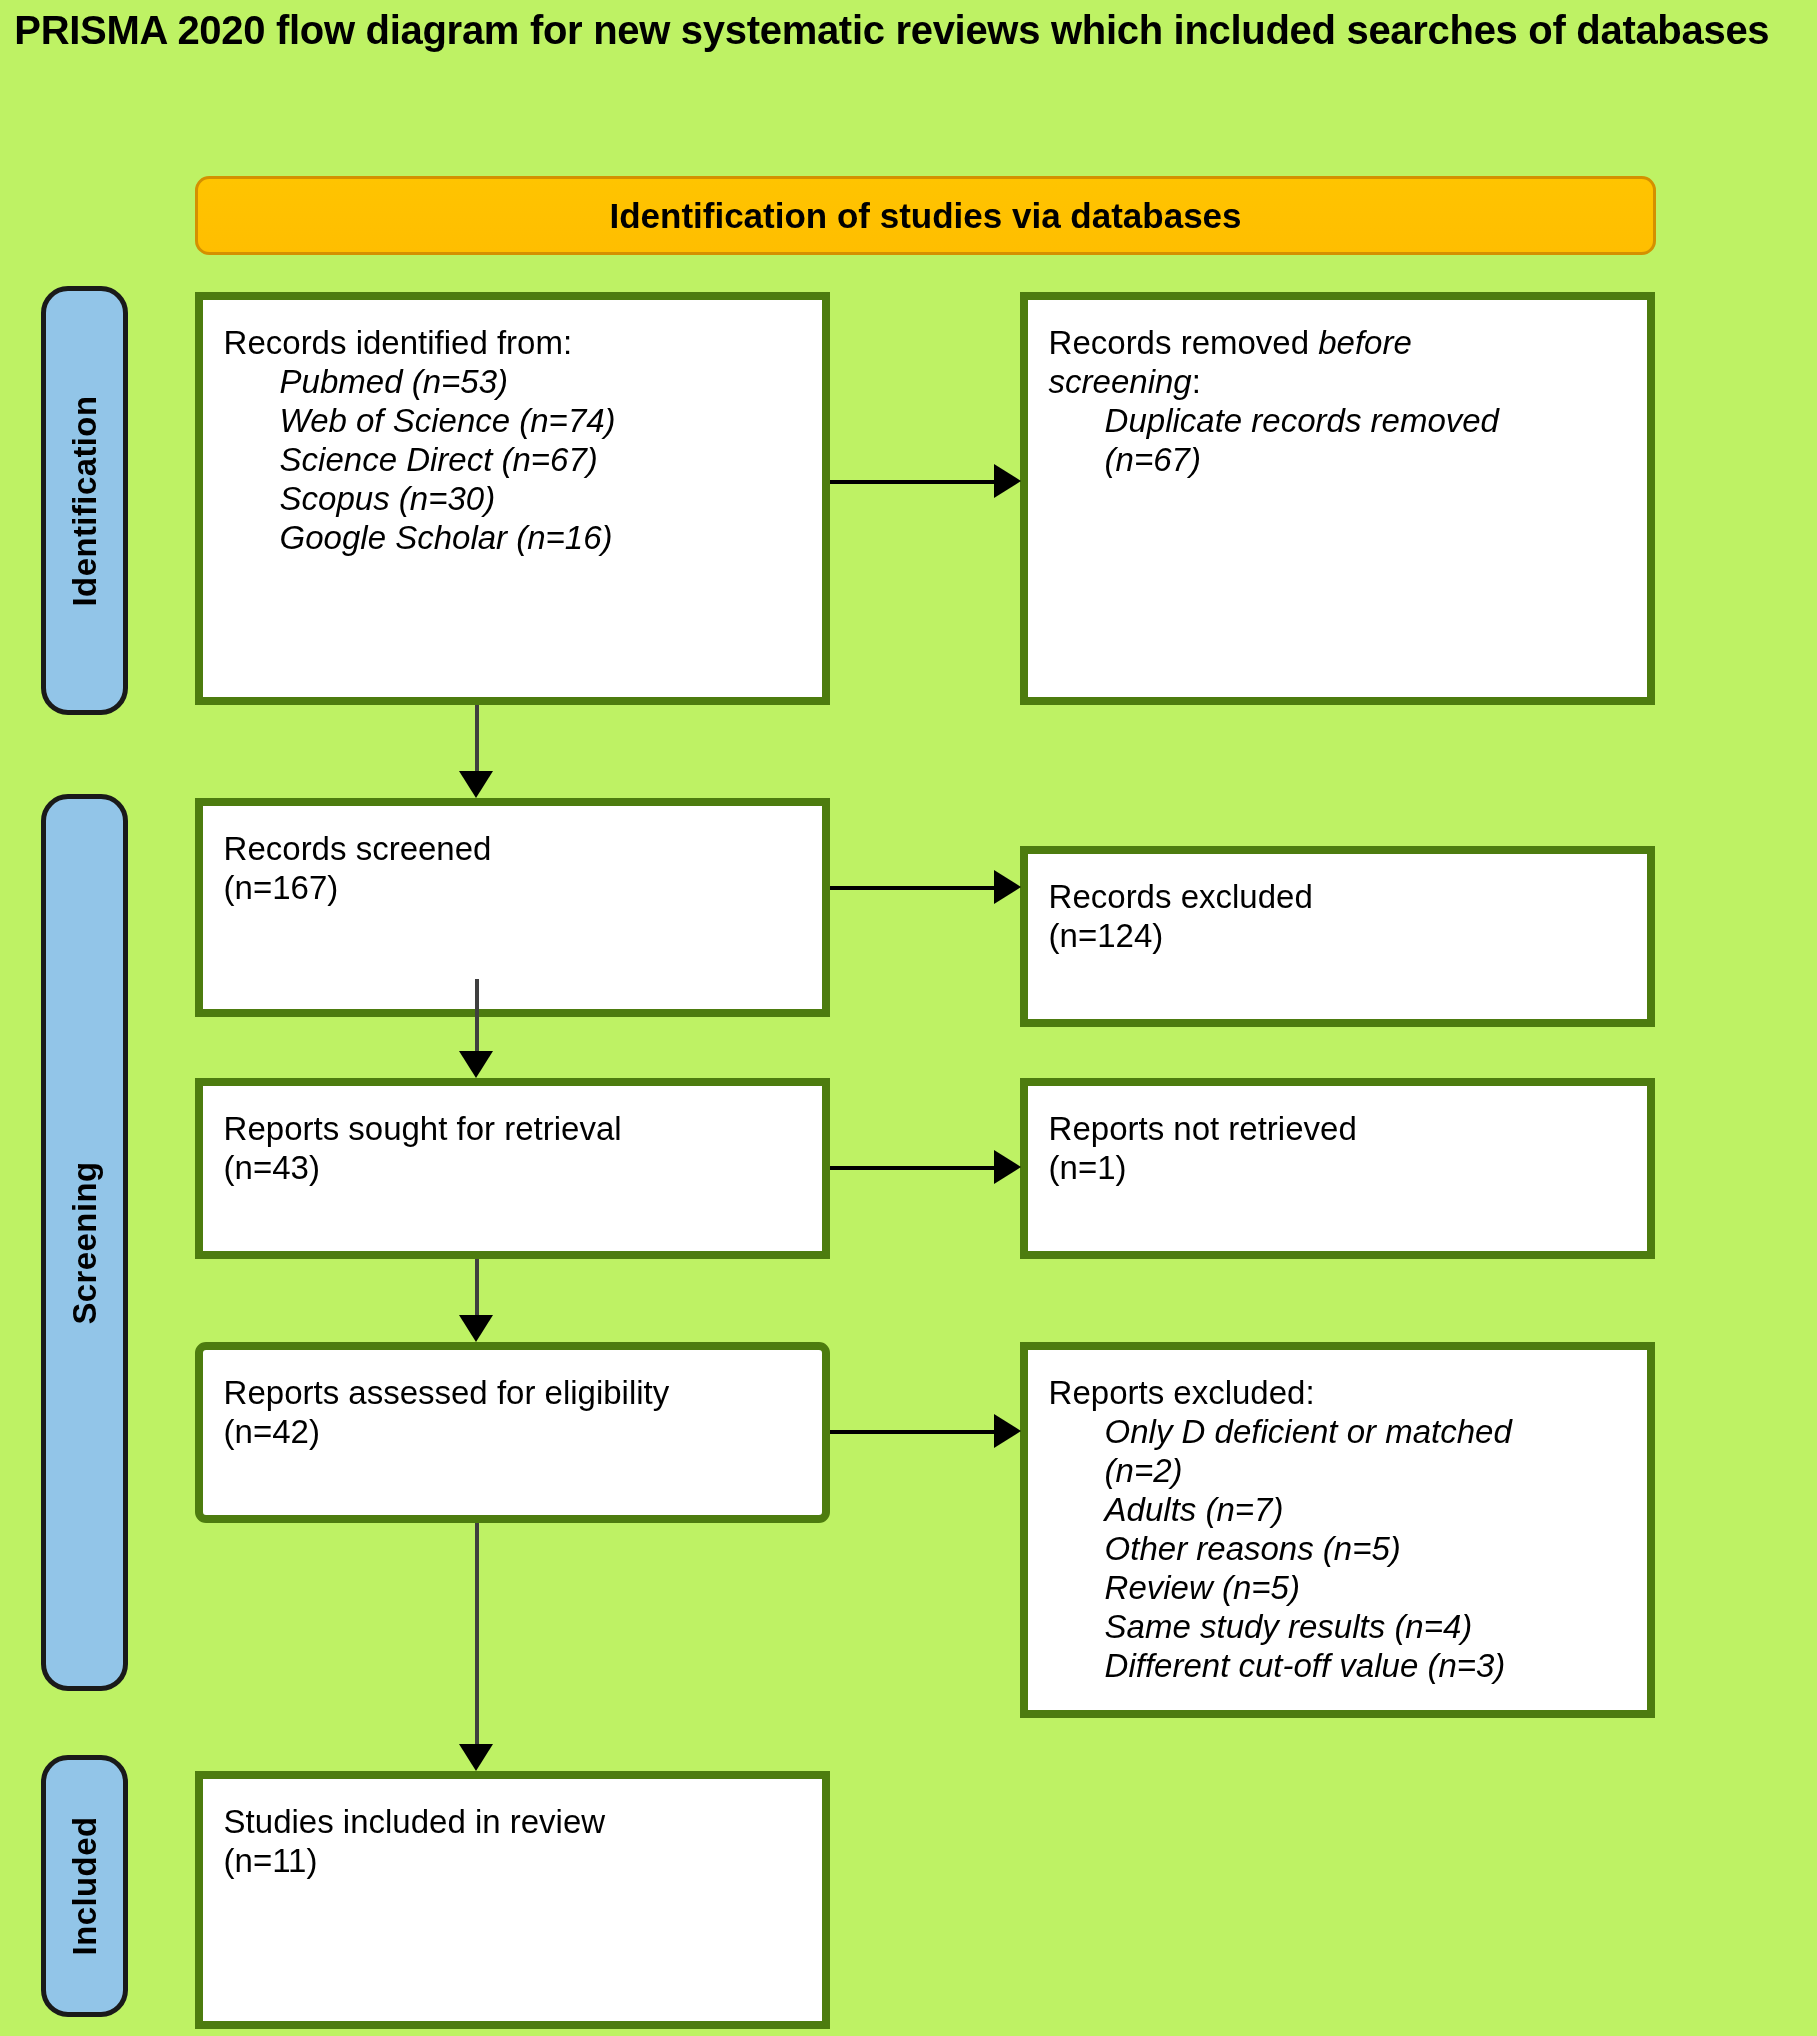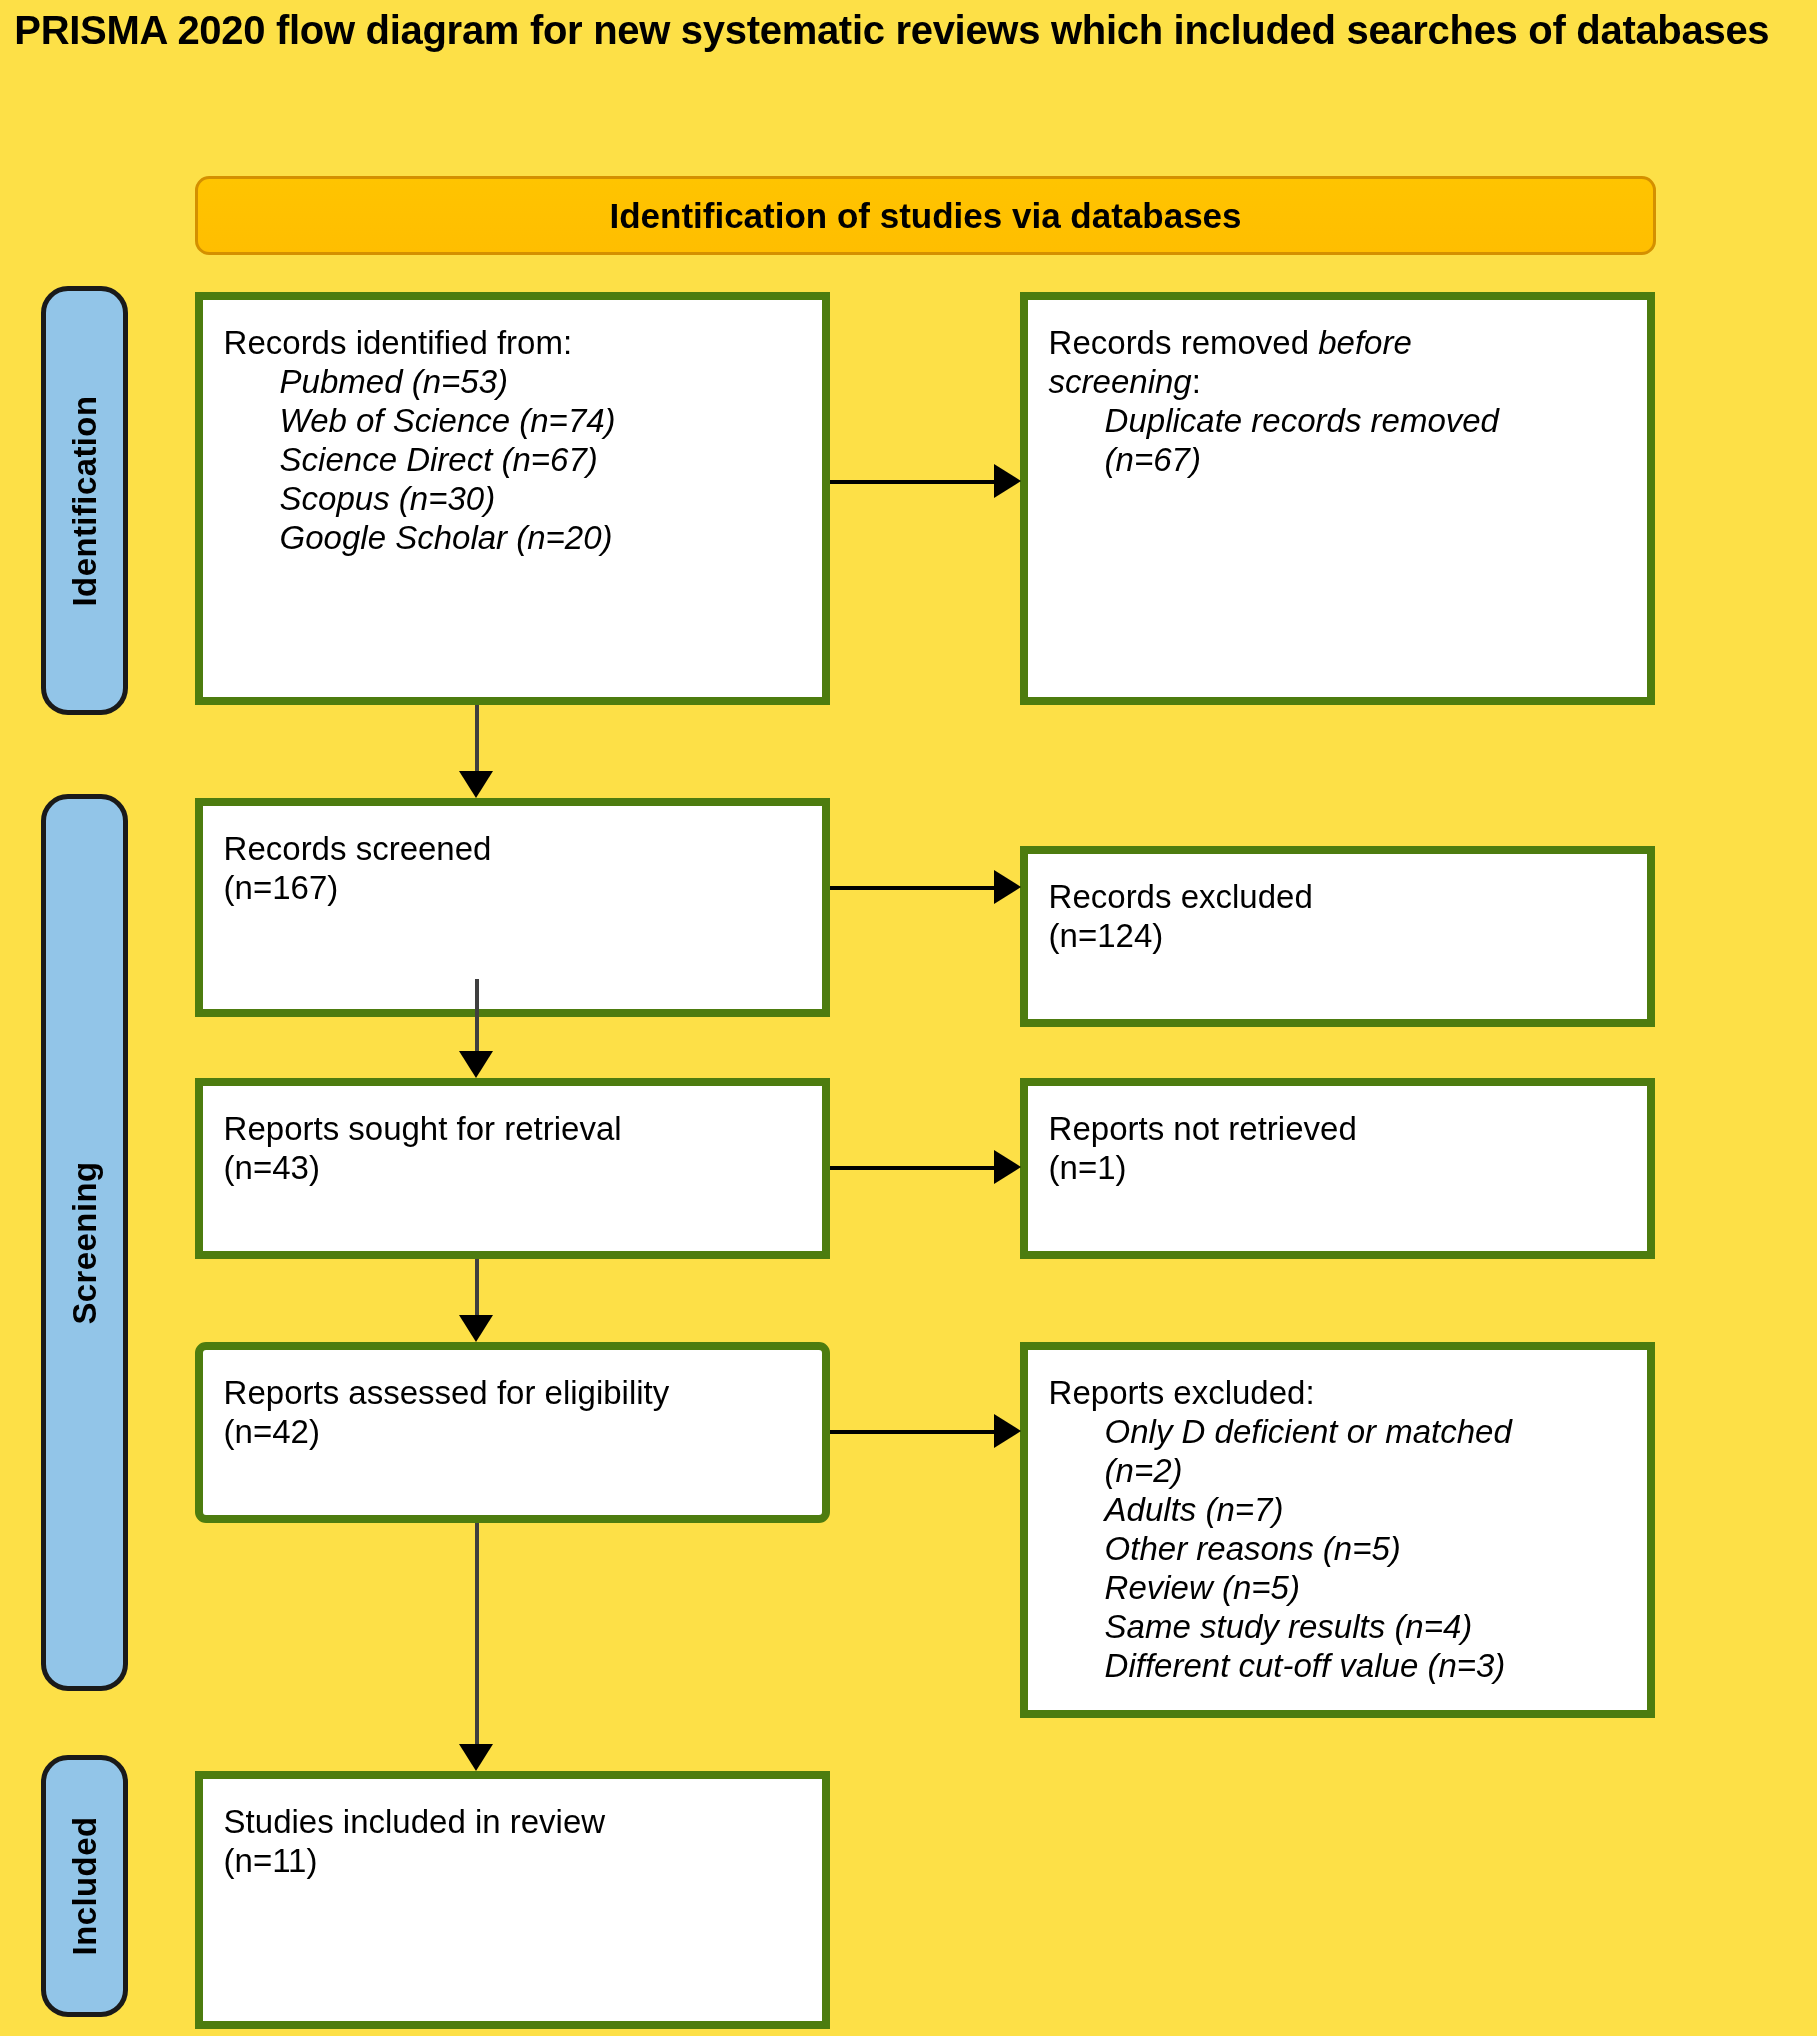--- a/index.html
+++ b/index.html
@@ -8,21 +8,21 @@
     background: #ffffff;
   }
   body {
     font-family: "Liberation Sans", sans-serif;
     color: #000000;
   }
   #page {
     position: relative;
     width: 1818px;
     height: 2037px;
-    background: #fde047;
+    background: #bef264;
     overflow: hidden;
   }
 
   
   .page-title {
     position: absolute;
     left: 14.3px;
     top: 6.4px;
     width: 1787px;
     font-size: 40px;
@@ -170,21 +170,21 @@
   <div class="section-banner">
     <span>Identification of studies via databases</span>
   </div>
 
   <div class="flow-box" id="box-identified">
     <div class="line">Records identified from:</div>
     <div class="line indent">Pubmed (n=53)</div>
     <div class="line indent">Web of Science (n=74)</div>
     <div class="line indent">Science Direct (n=67)</div>
     <div class="line indent">Scopus (n=30)</div>
-    <div class="line indent">Google Scholar (n=20)</div>
+    <div class="line indent">Google Scholar (n=16)</div>
   </div>
 
   <div class="flow-box" id="box-removed">
     <div class="line"><span>Records removed </span><span class="ital">before</span></div>
     <div class="line"><span class="ital">screening</span><span>:</span></div>
     <div class="line indent">Duplicate records removed</div>
     <div class="line indent">(n=67)</div>
   </div>
 
   <div class="flow-box" id="box-screened">

